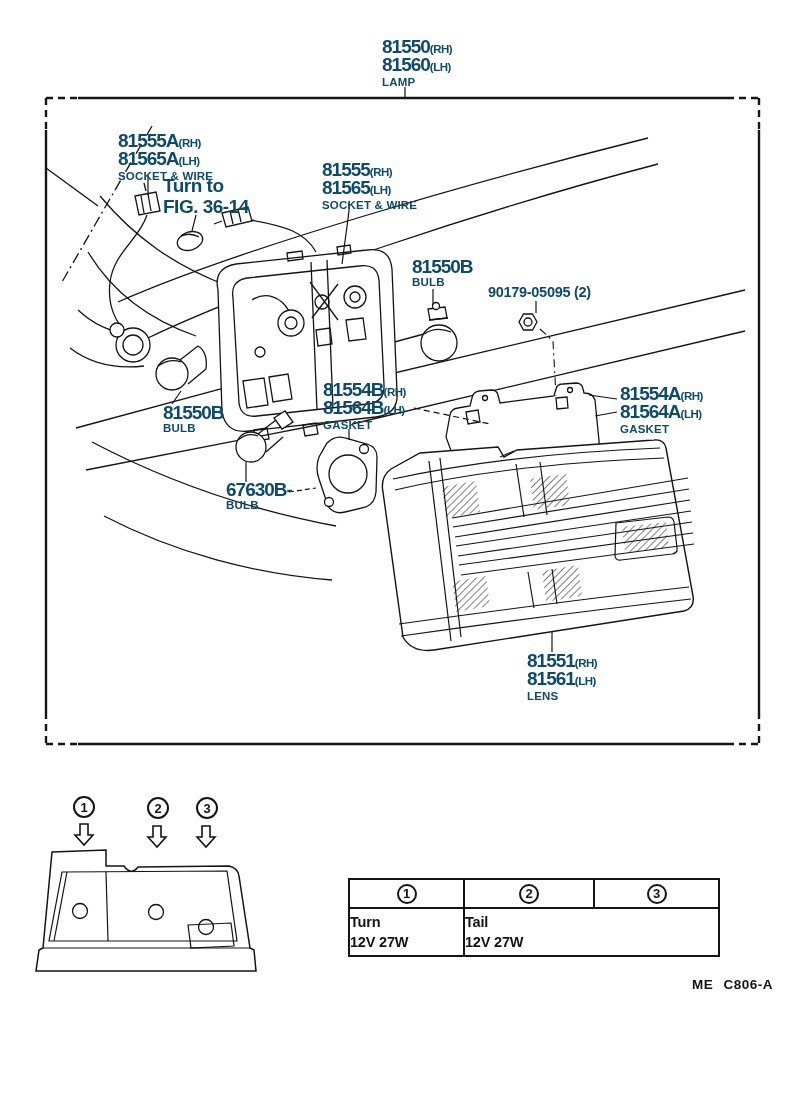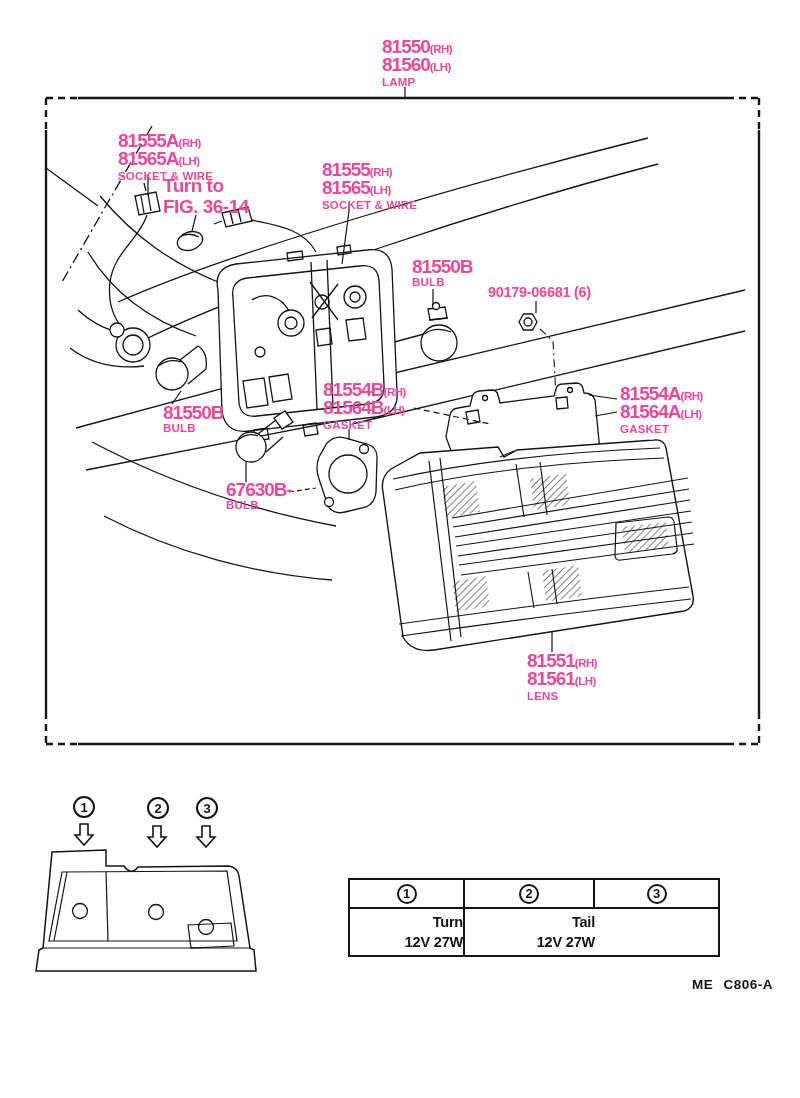--- a/index.html
+++ b/index.html
@@ -1,34 +1,34 @@
 <!DOCTYPE html>
 <html><head>
 <meta charset="utf-8">
 <style>
   html,body{margin:0;padding:0;background:#f5f5f3;}
   #page{position:relative;width:800px;height:1098px;background:#ffffff;
         font-family:"Liberation Sans", sans-serif;color:#141414;overflow:hidden;}
   #art{position:absolute;left:0;top:0;z-index:1;}
-  .plabel{position:absolute;z-index:3;font-weight:bold;white-space:nowrap;color:#ec4899;}
+  .plabel{position:absolute;z-index:3;font-weight:bold;white-space:nowrap;color:#0c4a6e;}
   .prow{line-height:15px;}
   .pnum{font-size:19px;letter-spacing:-1px;}
   .psuf{font-size:11.5px;letter-spacing:-0.5px;}
   .pdesc{font-size:11.5px;line-height:12px;letter-spacing:0.2px;margin-top:1px;}
   .refnote{font-size:19px;line-height:21px;letter-spacing:-0.5px;}
   .circled{display:inline-flex;align-items:center;justify-content:center;
            width:20px;height:20px;border:2px solid #141414;border-radius:50%;
            font-size:13px;font-weight:bold;box-sizing:border-box;background:#fff;}
   .inset-callout{position:absolute;z-index:3;}
   
   #legend{position:absolute;left:348px;top:878px;width:372px;height:79px;z-index:3;
           border:2.2px solid #141414;box-sizing:border-box;display:grid;
           grid-template-columns:115px 130px 1fr;grid-template-rows:29px 1fr;}
   .lg-h{border-bottom:2.2px solid #141414;display:flex;align-items:center;justify-content:center;}
-  .lg-c{display:flex;flex-direction:column;align-items:flex-end;justify-content:center;
+  .lg-c{display:flex;flex-direction:column;align-items:flex-start;justify-content:center;
         font-size:14.5px;font-weight:bold;line-height:20px;letter-spacing:-0.2px;}
   .bR{border-right:2.2px solid #141414;}
   #footer-code{position:absolute;left:668px;top:977px;z-index:3;font-size:13.5px;
                font-weight:bold;letter-spacing:0.5px;word-spacing:6px;padding-left:24px;}
 </style>
 </head>
 <body>
 
 <div id="page">
 
@@ -247,21 +247,21 @@
   <div class="prow"><span class="pnum">81565</span><span class="psuf">(LH)</span></div>
   <div class="pdesc">SOCKET &amp; WIRE</div>
 </div>
 
 <div class="plabel" style="left:412px;top:259px">
   <div class="prow"><span class="pnum">81550B</span></div>
   <div class="pdesc">BULB</div>
 </div>
 
 <div class="plabel" style="left:488px;top:284px;font-size:14.5px;letter-spacing:-0.3px">
-  <span>90179-06681 (6)</span>
+  <span>90179-05095 (2)</span>
 </div>
 
 <div class="plabel" style="left:163px;top:405px">
   <div class="prow"><span class="pnum">81550B</span></div>
   <div class="pdesc">BULB</div>
 </div>
 
 <div class="plabel" style="left:323px;top:382px">
   <div class="prow"><span class="pnum">81554B</span><span class="psuf">(RH)</span></div>
   <div class="prow"><span class="pnum">81564B</span><span class="psuf">(LH)</span></div>

